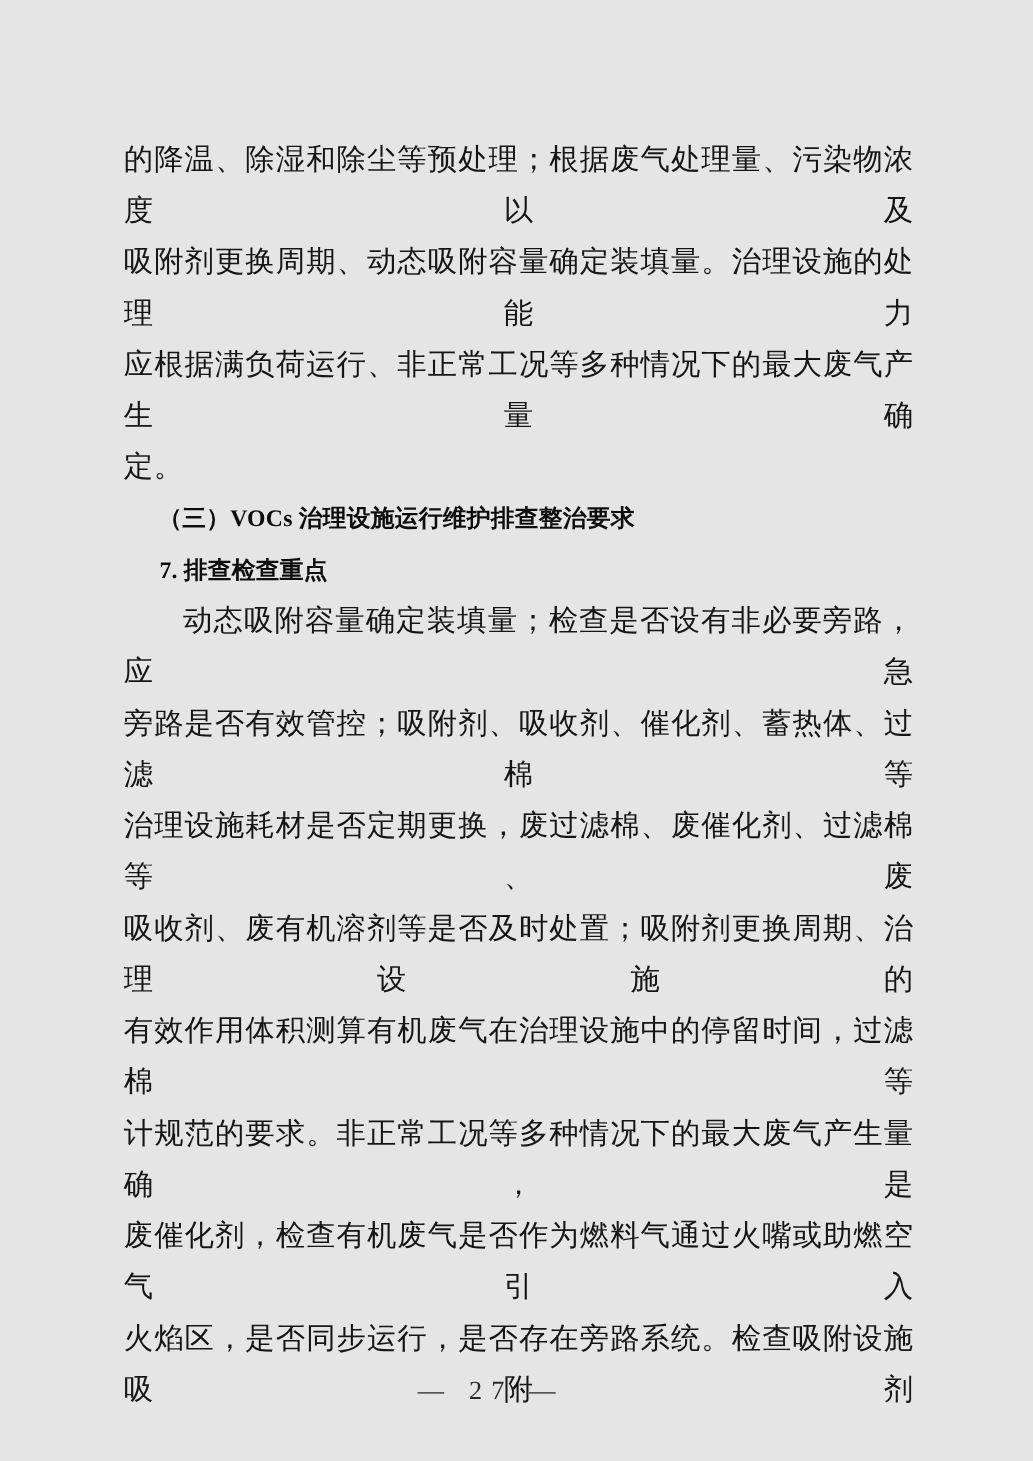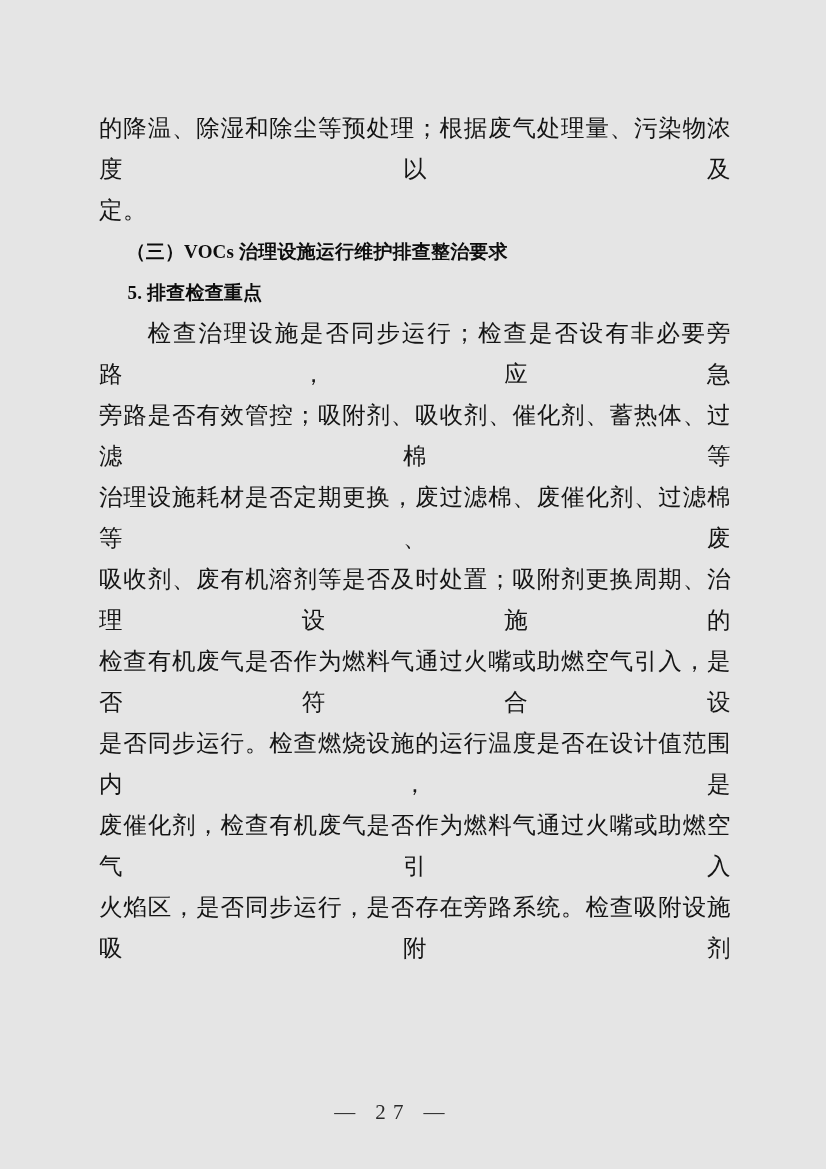--- a/index.html
+++ b/index.html
@@ -93,34 +93,36 @@
 </style>
 </head>
 <body>
 
 <div class="page">
 
   <div class="content">
 
     <div class="para">
       <div class="line justify">的降温、除湿和除尘等预处理；根据废气处理量、污染物浓度以及</div>
+      <div class="line justify">吸附剂更换周期、动态吸附容量确定装填量。治理设施的处理能力</div>
+      <div class="line justify">应根据满负荷运行、非正常工况等多种情况下的最大废气产生量确</div>
       <div class="line last">定。</div>
     </div>
 
     <div class="heading"><span class="h-indent"></span><span>（三）VOCs 治理设施运行维护排查整治要求</span></div>
 
-    <div class="heading heading-sub"><span class="h-indent"></span><span>5. 排查检查重点</span></div>
+    <div class="heading heading-sub"><span class="h-indent"></span><span>7. 排查检查重点</span></div>
 
     <div class="para">
-      <div class="line justify"><span class="indent"></span><span>检查治理设施是否同步运行；检查是否设有非必要旁路，应急</span></div>
+      <div class="line justify"><span class="indent"></span><span>动态吸附容量确定装填量；检查是否设有非必要旁路，应急</span></div>
       <div class="line justify">旁路是否有效管控；吸附剂、吸收剂、催化剂、蓄热体、过滤棉等</div>
       <div class="line justify">治理设施耗材是否定期更换，废过滤棉、废催化剂、过滤棉等、废</div>
       <div class="line justify">吸收剂、废有机溶剂等是否及时处置；吸附剂更换周期、治理设施的</div>
-      <div class="line justify">检查有机废气是否作为燃料气通过火嘴或助燃空气引入，是否符合设</div>
-      <div class="line justify">是否同步运行。检查燃烧设施的运行温度是否在设计值范围内，是</div>
+      <div class="line justify">有效作用体积测算有机废气在治理设施中的停留时间，过滤棉等</div>
+      <div class="line justify">计规范的要求。非正常工况等多种情况下的最大废气产生量确，是</div>
       <div class="line justify">废催化剂，检查有机废气是否作为燃料气通过火嘴或助燃空气引入</div>
       <div class="line justify">火焰区，是否同步运行，是否存在旁路系统。检查吸附设施吸附剂</div>
 
     </div>
 
   </div>
 
   <div class="footer">
     <span class="page-number">— 27 —</span>
   </div>

